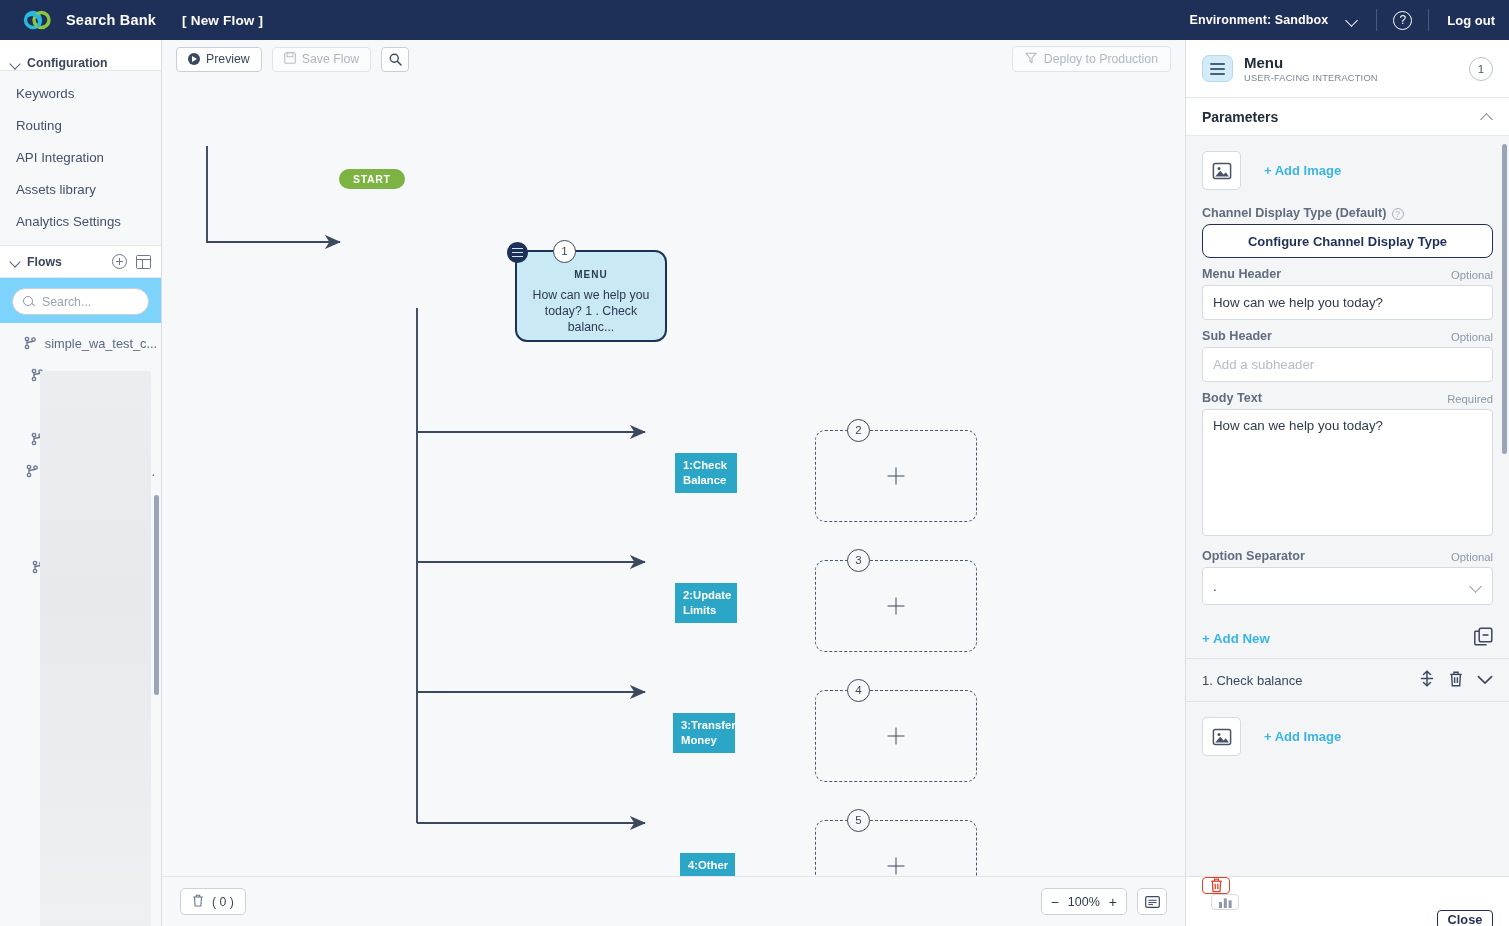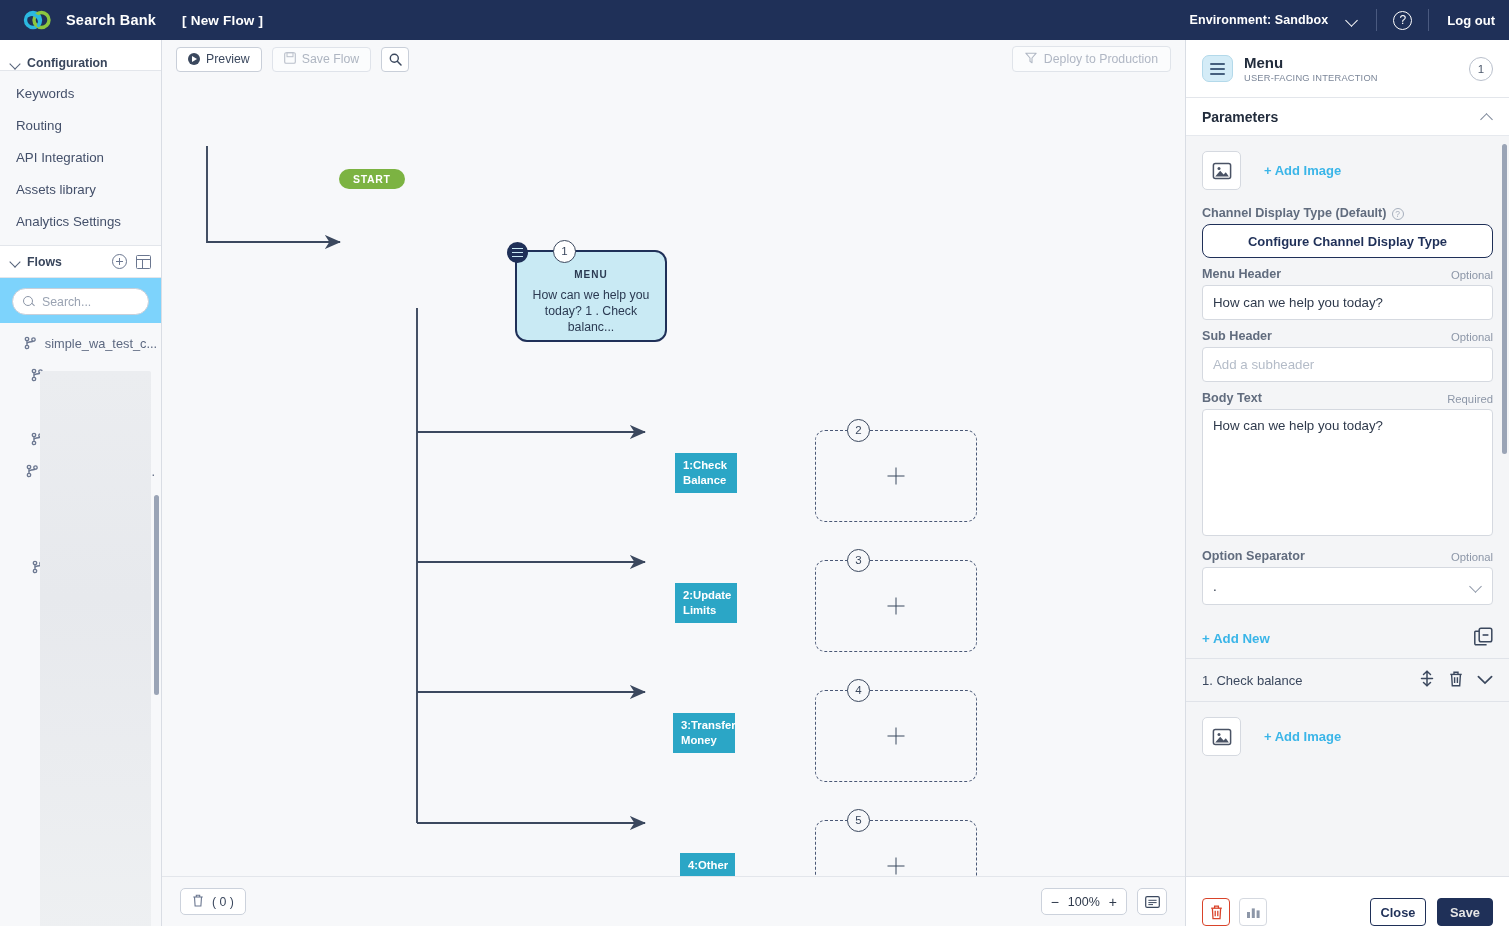--- a/index.html
+++ b/index.html
@@ -341,21 +341,21 @@
   .add-new { font-size: 13.3px; font-weight: bold; color: #3ab5e8; cursor: pointer; }
   .copy-ic { margin-left: auto; cursor: pointer; }
   .logic-row {
     height: 43px; display: flex; align-items: center; padding: 0 16px;
     background: #f4f5f7; border-bottom: 1px solid #e0e3e9;
     font-size: 13px; color: #3b485e;
   }
   .logic-row-icons { margin-left: auto; display: flex; align-items: center; gap: 14px; }
   .rp-footer {
     height: 50px; min-height: 50px; border-top: 1px solid #dfe2e8;
-    background: #ffffff; display: flex; align-items: flex-end; padding: 0 16px;
+    background: #ffffff; display: flex; align-items: flex-start; padding: 0 16px; flex-direction: column;
   }
   .del-btn {
     width: 28px; height: 28px; border: 1.4px solid #d9432a; border-radius: 4px;
     background: #fff; display: flex; align-items: center; justify-content: center; cursor: pointer;
   }
   .stats-btn {
     width: 28px; height: 28px; border: 1px solid #d5d9e0; border-radius: 4px; margin-left: 9px;
     background: #fff; display: flex; align-items: center; justify-content: center; cursor: pointer;
   }
   .close-btn {

